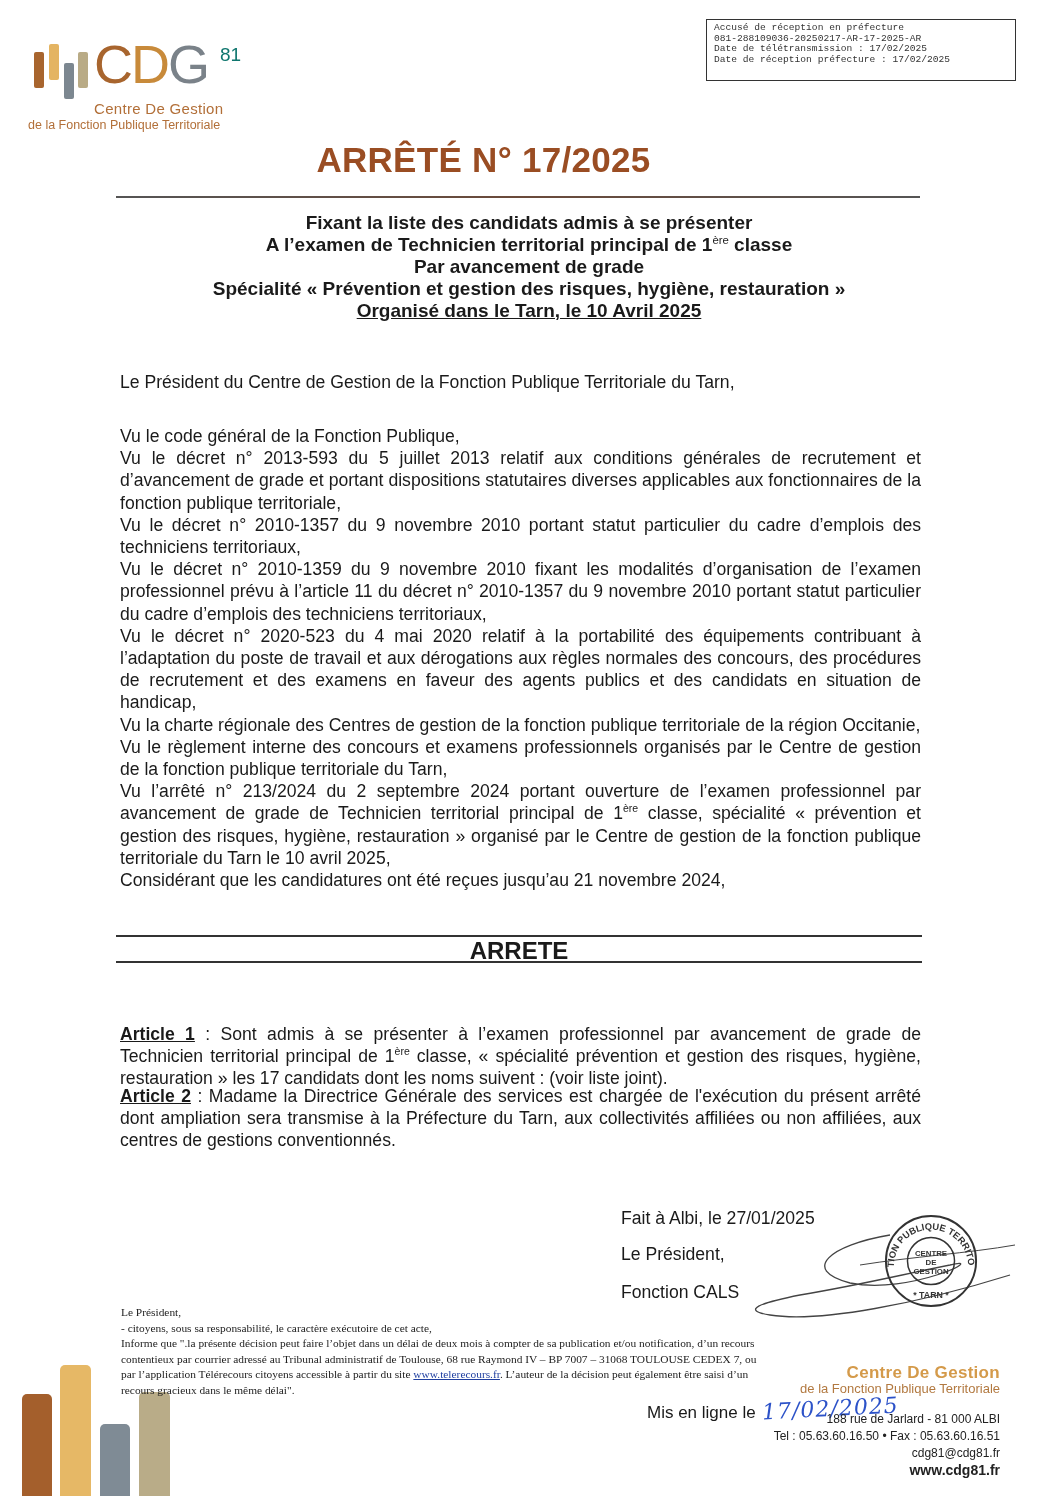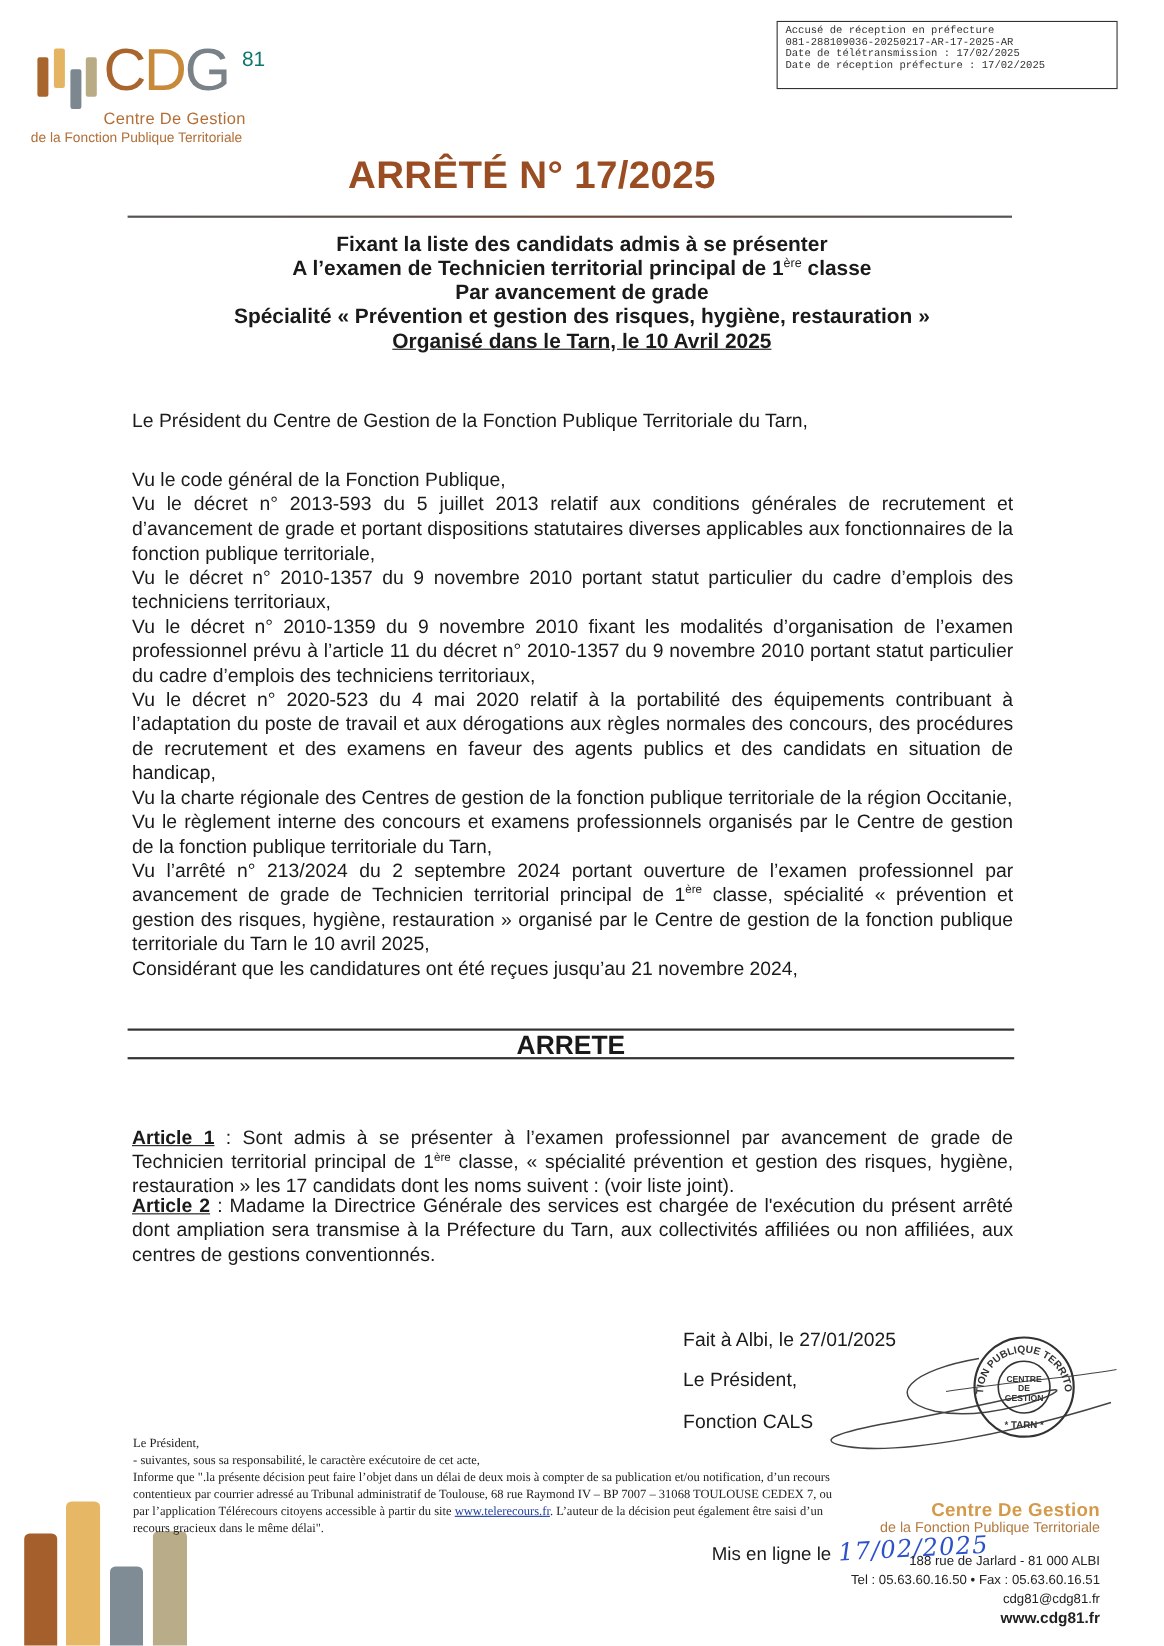--- a/index.html
+++ b/index.html
@@ -155,21 +155,21 @@
 
 <div class="footer-bars">
   <div class="fb f1"></div>
   <div class="fb f2"></div>
   <div class="fb f3"></div>
   <div class="fb f4"></div>
 </div>
 
 <div class="legal">
   <div>Le Président,</div>
-  <div>- suivantes, sous sa responsabilité, le caractère exécutoire de cet acte,</div>
+  <div>- citoyens, sous sa responsabilité, le caractère exécutoire de cet acte,</div>
   <div>Informe que ".la présente décision peut faire l’objet dans un délai de deux mois à compter de sa publication et/ou notification, d’un recours</div>
   <div>contentieux par courrier adressé au Tribunal administratif de Toulouse, 68 rue Raymond IV – BP 7007 – 31068 TOULOUSE CEDEX 7, ou</div>
   <div><span>par l’application Télérecours citoyens accessible à partir du site </span><a>www.telerecours.fr</a><span>. L’auteur de la décision peut également être saisi d’un</span></div>
   <div>recours gracieux dans le même délai".</div>
 </div>
 
 <div class="brand-footer">
   <div class="bf1">Centre De Gestion</div>
   <div class="bf2">de la Fonction Publique Territoriale</div>
 </div>

